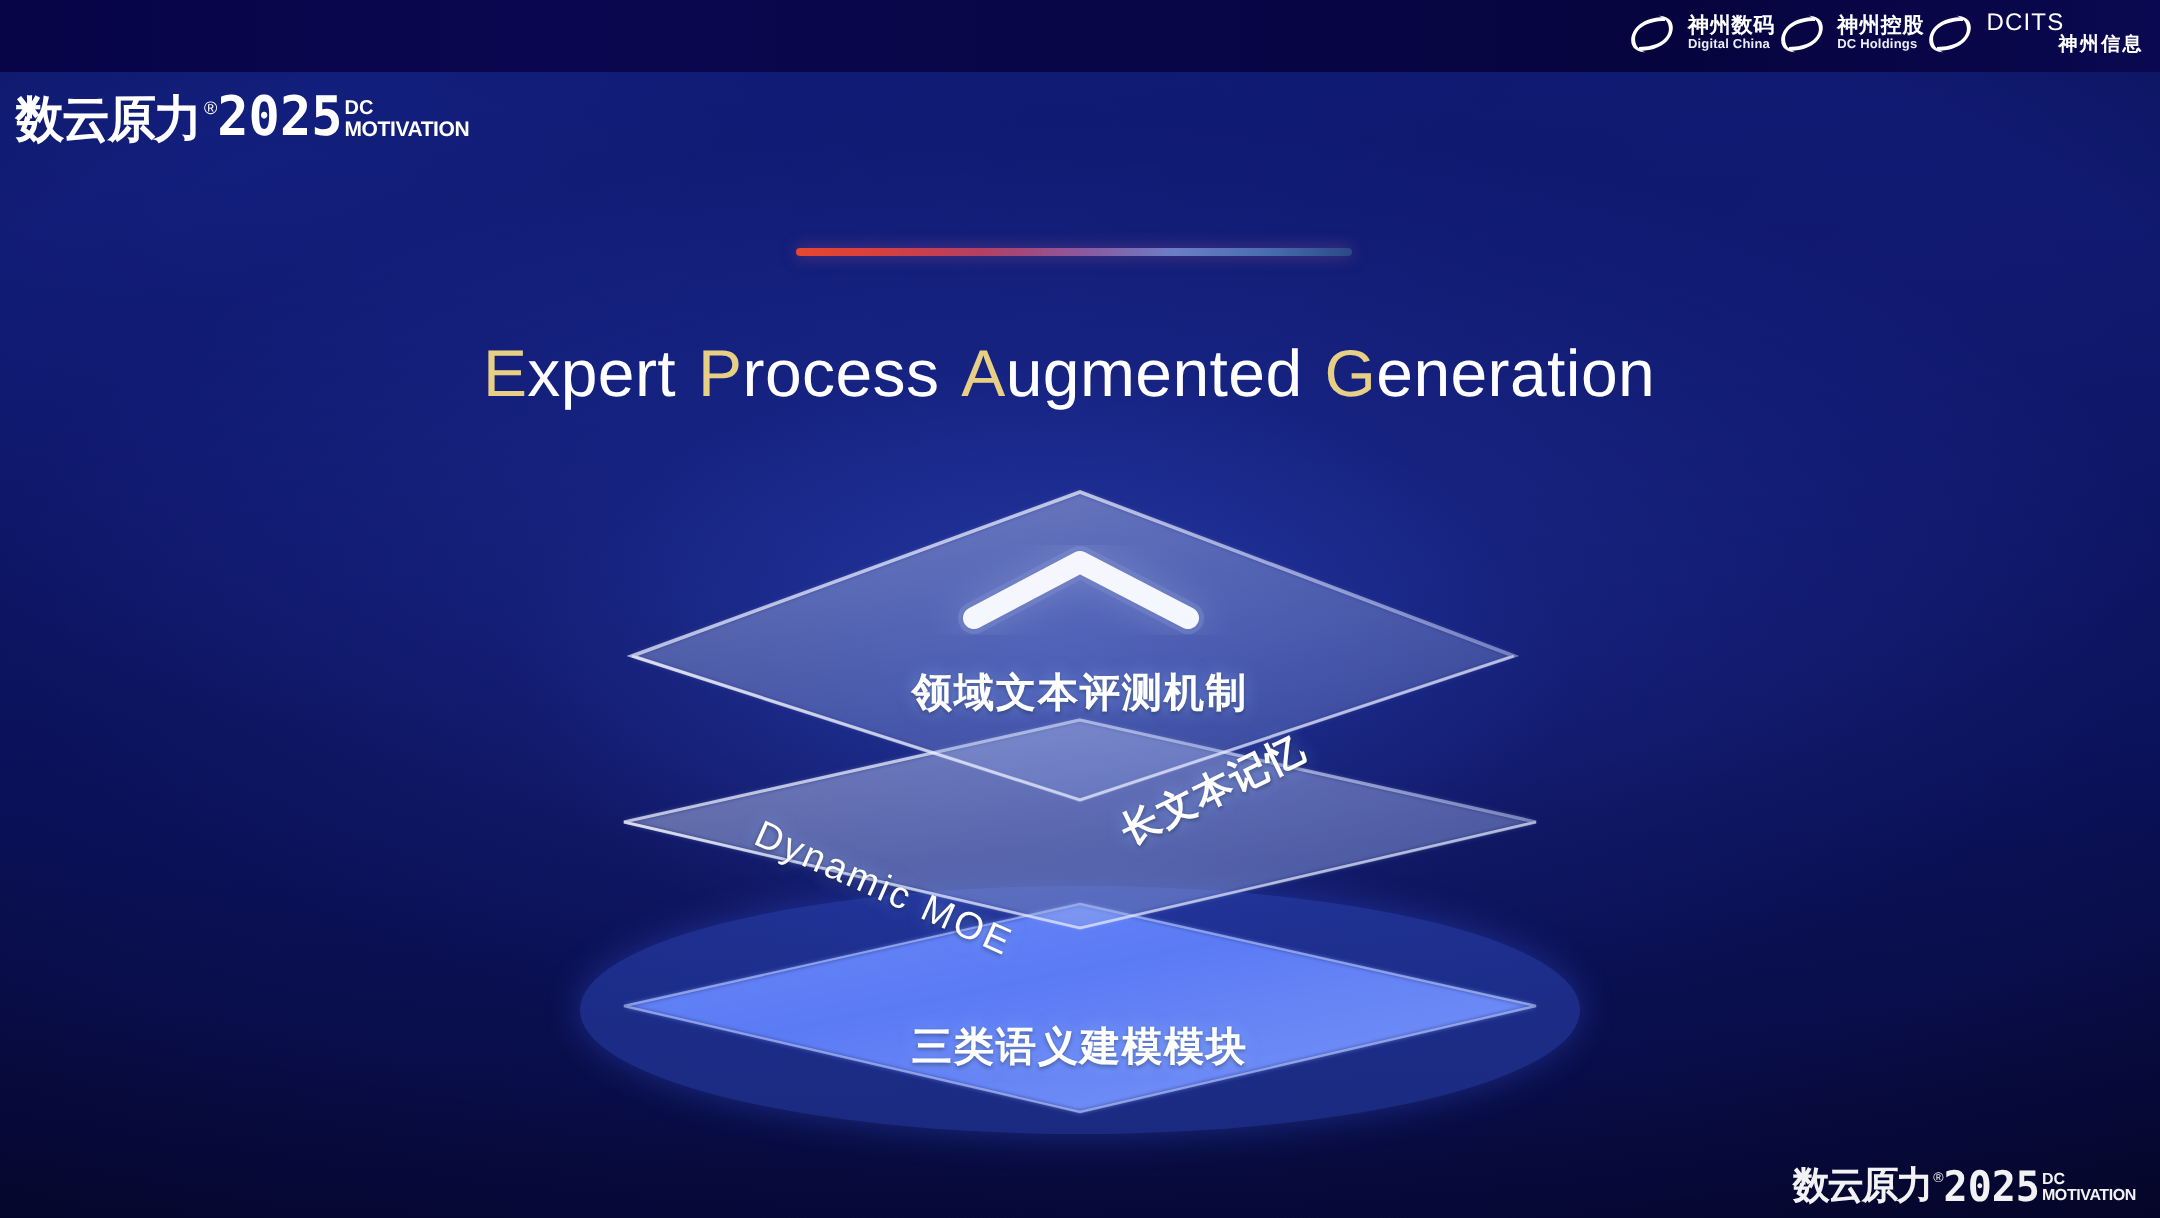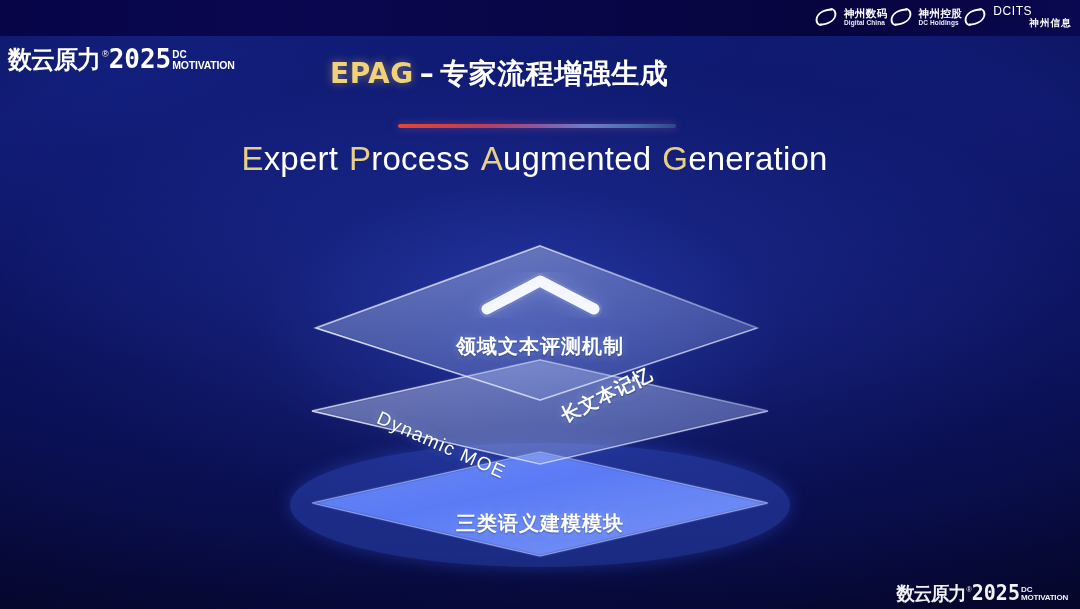--- a/index.html
+++ b/index.html
@@ -88,21 +88,21 @@
   
   #rule {
     position:absolute; left:398px; top:124px; width:278px; height:4px; z-index:25;
     border-radius:2px;
     background:linear-gradient(90deg,#e8472f 0%,#d8403c 14%,#b14064 34%,#8a5aa0 52%,#6b7ec6 68%,#4a6fb0 84%,#2a4a86 100%);
     box-shadow:0 0 8px rgba(170,90,140,0.5);
   }
 
   
   #subtitle {
-    position:absolute; left:0; right:0; top:140px; z-index:25;
+    position:absolute; left:0; right:0; top:168px; z-index:25;
     text-align:center; white-space:nowrap;
     font-size:33px; font-weight:normal; letter-spacing:0.2px;
     font-family:"Liberation Sans","DejaVu Sans",sans-serif;
   }
   #subtitle .cap { color:#e7cf86; }
   #subtitle .rest { color:#ffffff; }
   #subtitle .word { margin-right:11px; }
 
   
   #stack { position:absolute; left:0; top:0; width:1080px; height:499px; z-index:20; }
@@ -206,23 +206,20 @@
         <path d="M487 309 L540 281 L594 309" fill="none" stroke="#dce6ff" stroke-width="16" stroke-linecap="round" stroke-linejoin="round" opacity="0.18" filter="url(#softGlow)"></path>
       </g>
     </svg>
 
     <div id="label-top" class="layer-label">领域文本评测机制</div>
     <div id="label-moe" class="layer-label">Dynamic MOE</div>
     <div id="label-mem" class="layer-label">长文本记忆</div>
     <div id="label-bottom" class="layer-label">三类语义建模模块</div>
   </div>
 
-  <div id="headline">
-    <span class="epag">EPAG</span><span class="dash">–</span><span class="cn">专家流程增强生成</span>
-  </div>
 
   <div id="rule"></div>
 
   <div id="subtitle">
     <span class="word"><span class="cap">E</span><span class="rest">xpert</span></span><span class="word"><span class="cap">P</span><span class="rest">rocess</span></span><span class="word"><span class="cap">A</span><span class="rest">ugmented</span></span><span class="word"><span class="cap">G</span><span class="rest">eneration</span></span>
   </div>
 
 
   <div id="header-bar">
 

